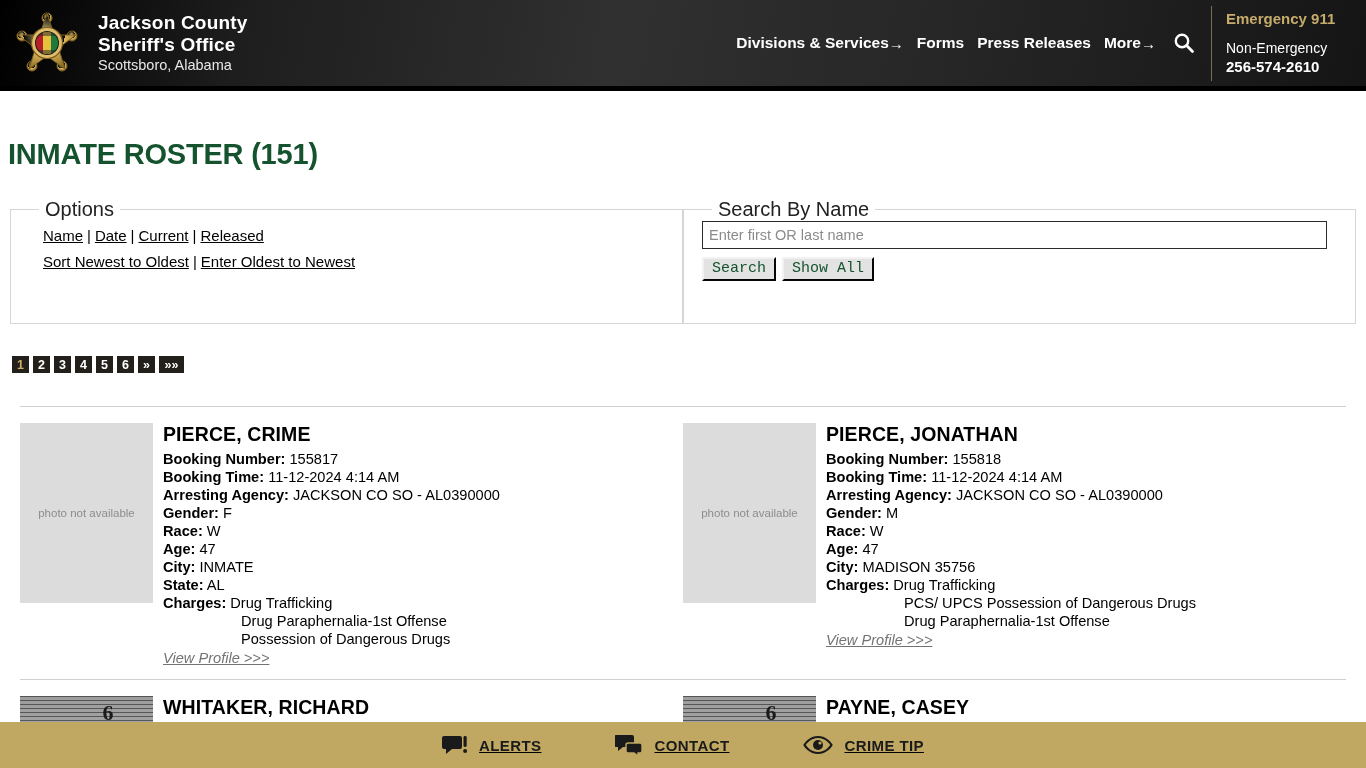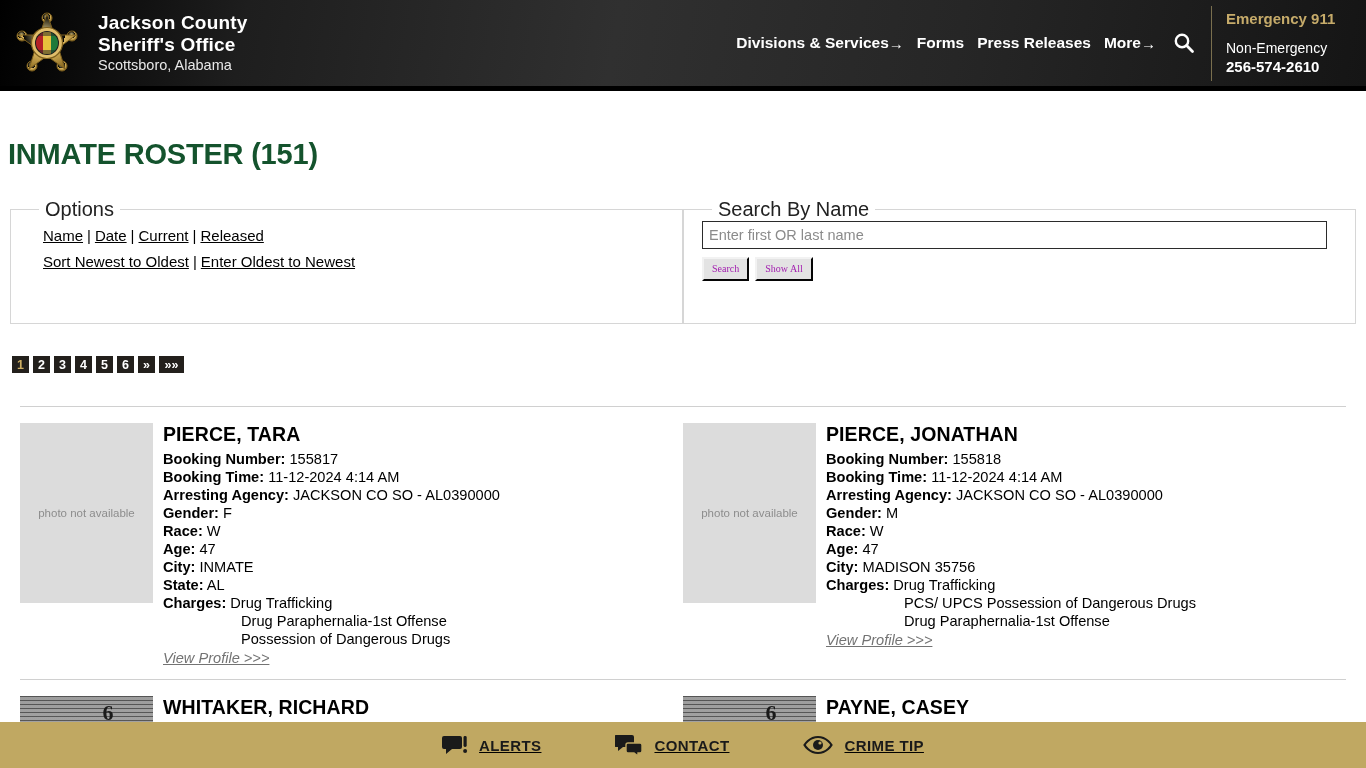--- a/index.html
+++ b/index.html
@@ -194,27 +194,27 @@
     color: #000;
     background: #fff;
   }
   .search-input::placeholder { color: #8b8b8b; }
   .search-buttons {
     margin: 8px 0 0 8px;
     display: flex;
     gap: 6px;
   }
   .btn {
-    font-family: Liberation Serif, serif;
-    font-size: 10px;
+    font-family: Liberation Mono, monospace;
+    font-size: 15px;
     background: #e3e3e3;
     border: 2px outset #b4b4b4;
     border-color: #f2f2f2 #5a5a5a #5a5a5a #f2f2f2;
     padding: 1px 8px;
-    color: #a21caf;
+    color: #14532d;
     cursor: pointer;
     line-height: 18px;
   }
 
   
   .pagination {
     position: absolute;
     top: 356px;
     left: 12px;
     display: flex;
@@ -481,21 +481,21 @@
 
 <div class="roster">
 
   <div class="roster-row">
 
     <div class="inmate-card">
       <div class="mug-wrap">
         <div class="mug-placeholder">photo not available</div>
       </div>
       <div class="inmate-info">
-        <div class="inmate-name">PIERCE, TARA</div>
+        <div class="inmate-name">PIERCE, CRIME</div>
         <div class="field"><b>Booking Number:</b> <span>155817</span></div>
         <div class="field"><b>Booking Time:</b> <span>11-12-2024 4:14 AM</span></div>
         <div class="field"><b>Arresting Agency:</b> <span>JACKSON CO SO - AL0390000</span></div>
         <div class="field"><b>Gender:</b> <span>F</span></div>
         <div class="field"><b>Race:</b> <span>W</span></div>
         <div class="field"><b>Age:</b> <span>47</span></div>
         <div class="field"><b>City:</b> <span>INMATE</span></div>
         <div class="field"><b>State:</b> <span>AL</span></div>
         <div class="field"><b>Charges:</b> <span class="charge-first">Drug Trafficking</span></div>
         <div class="charge-indent">Drug Paraphernalia-1st Offense</div>

